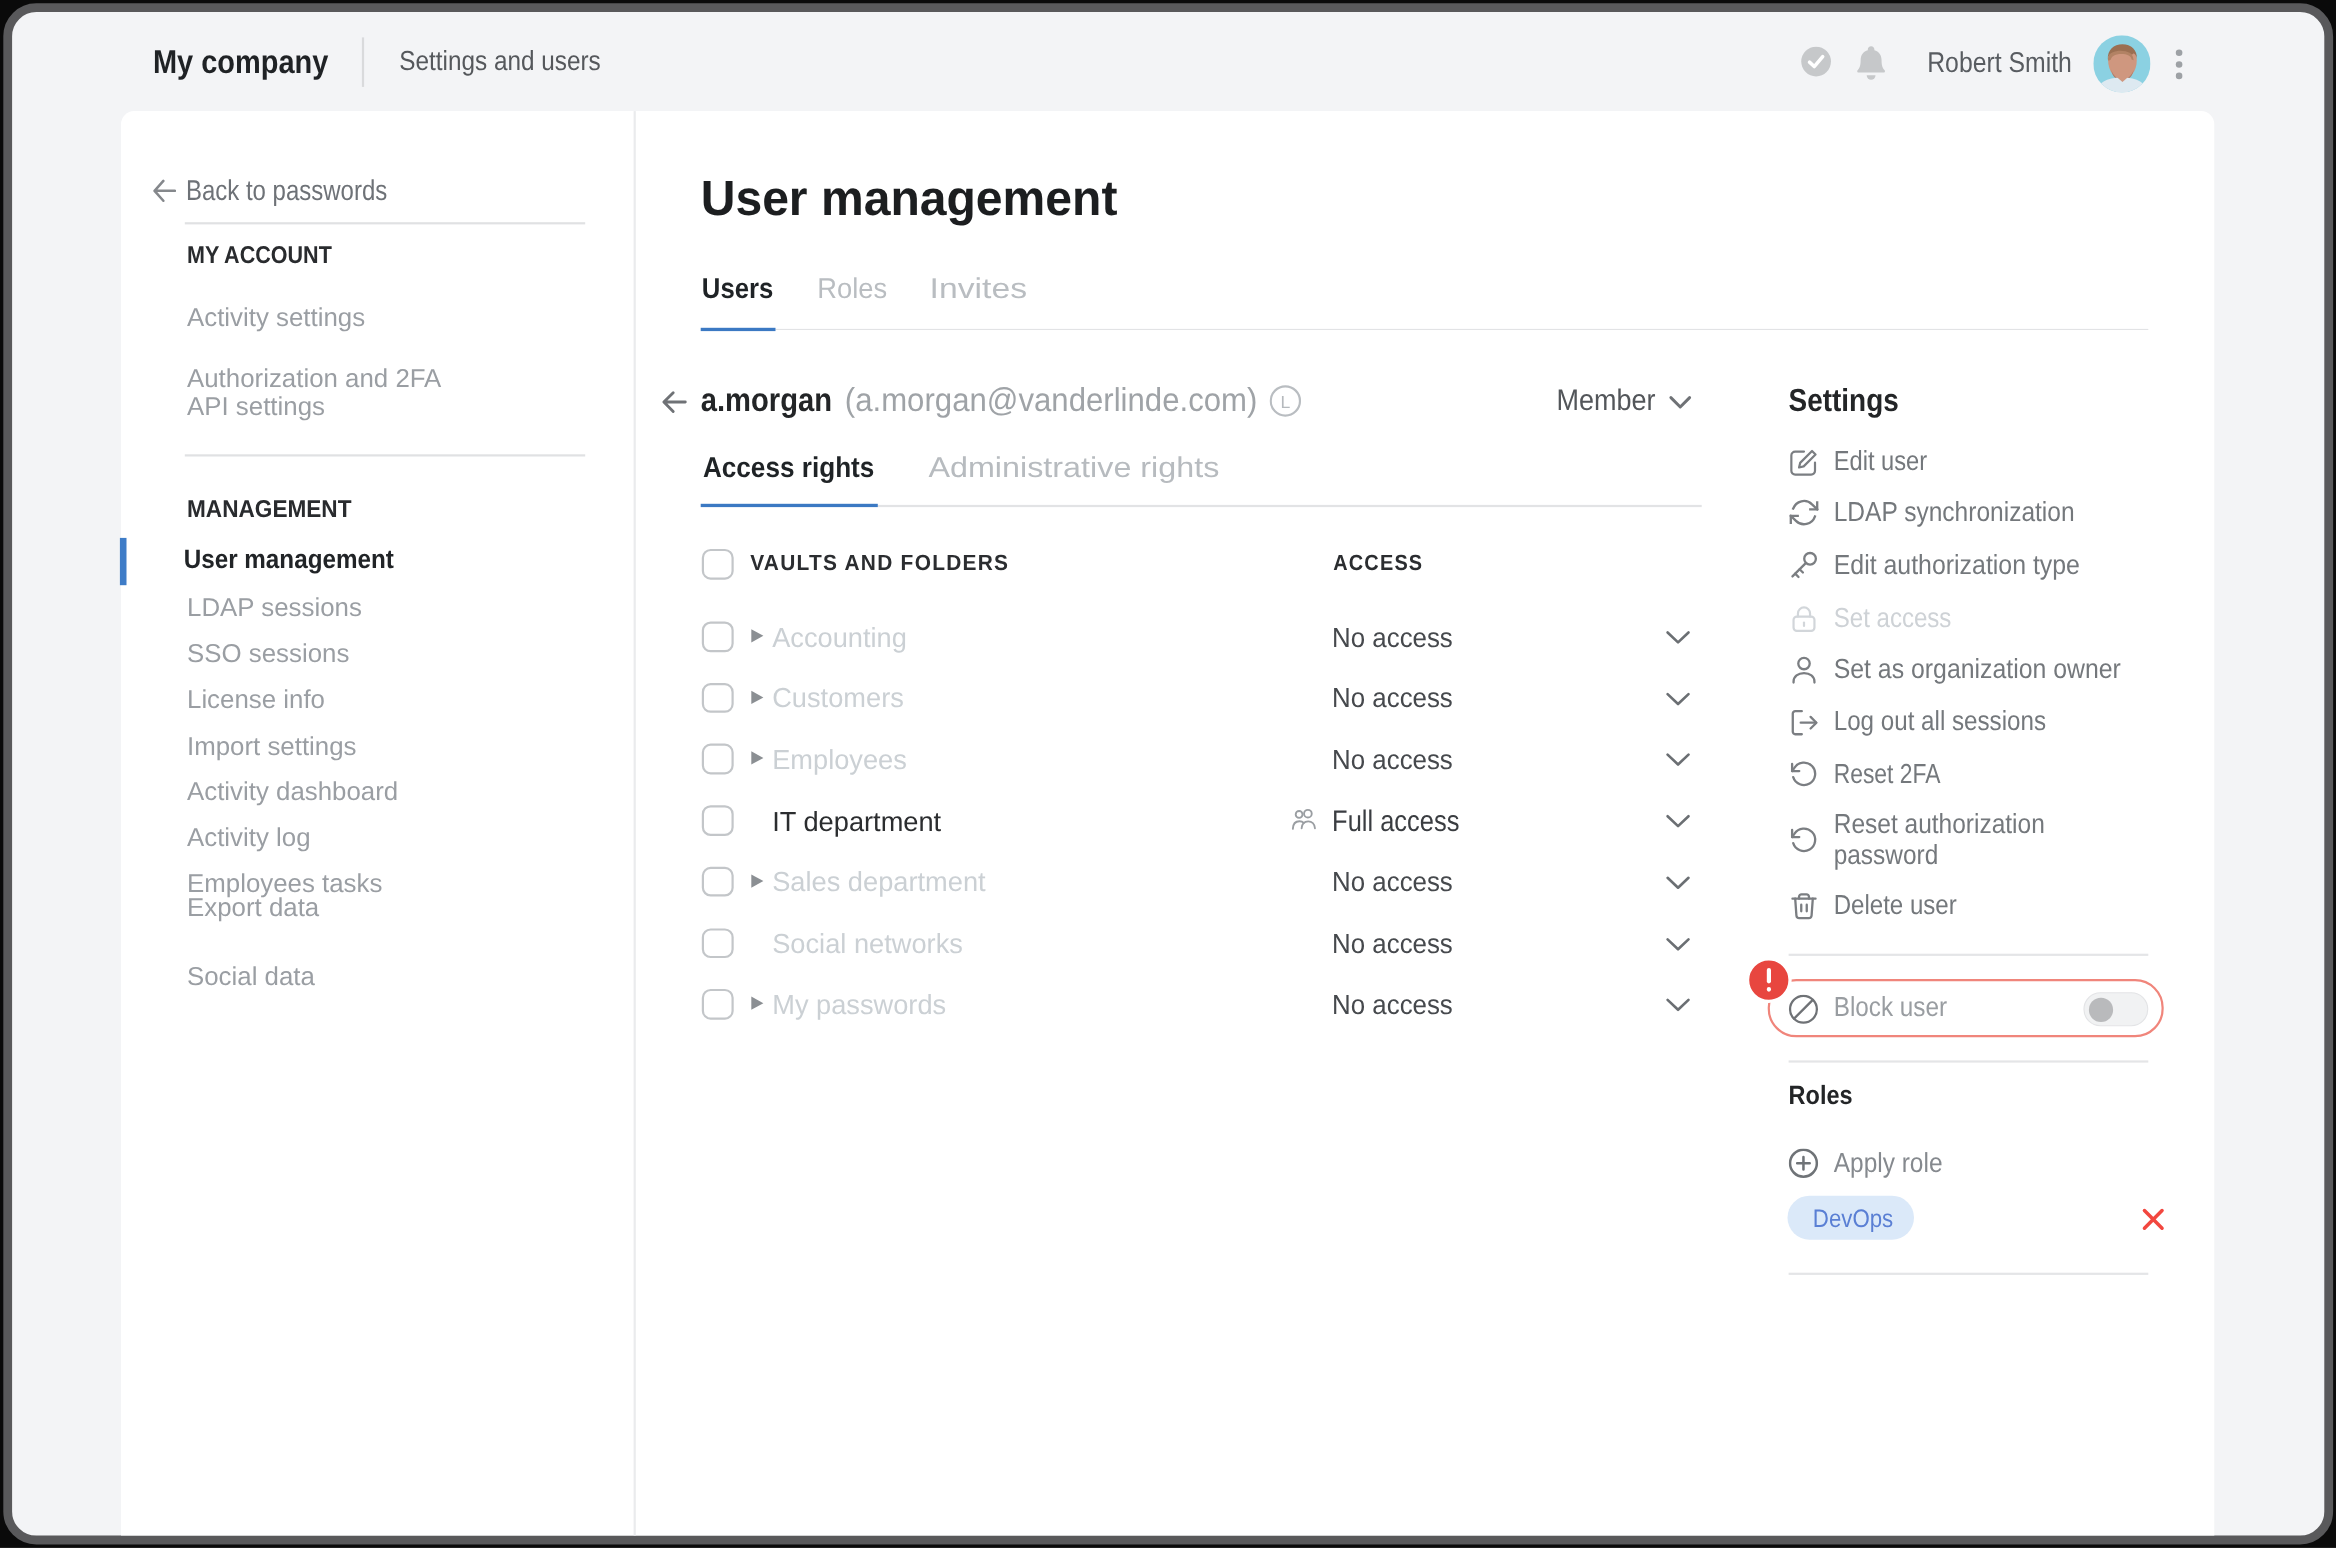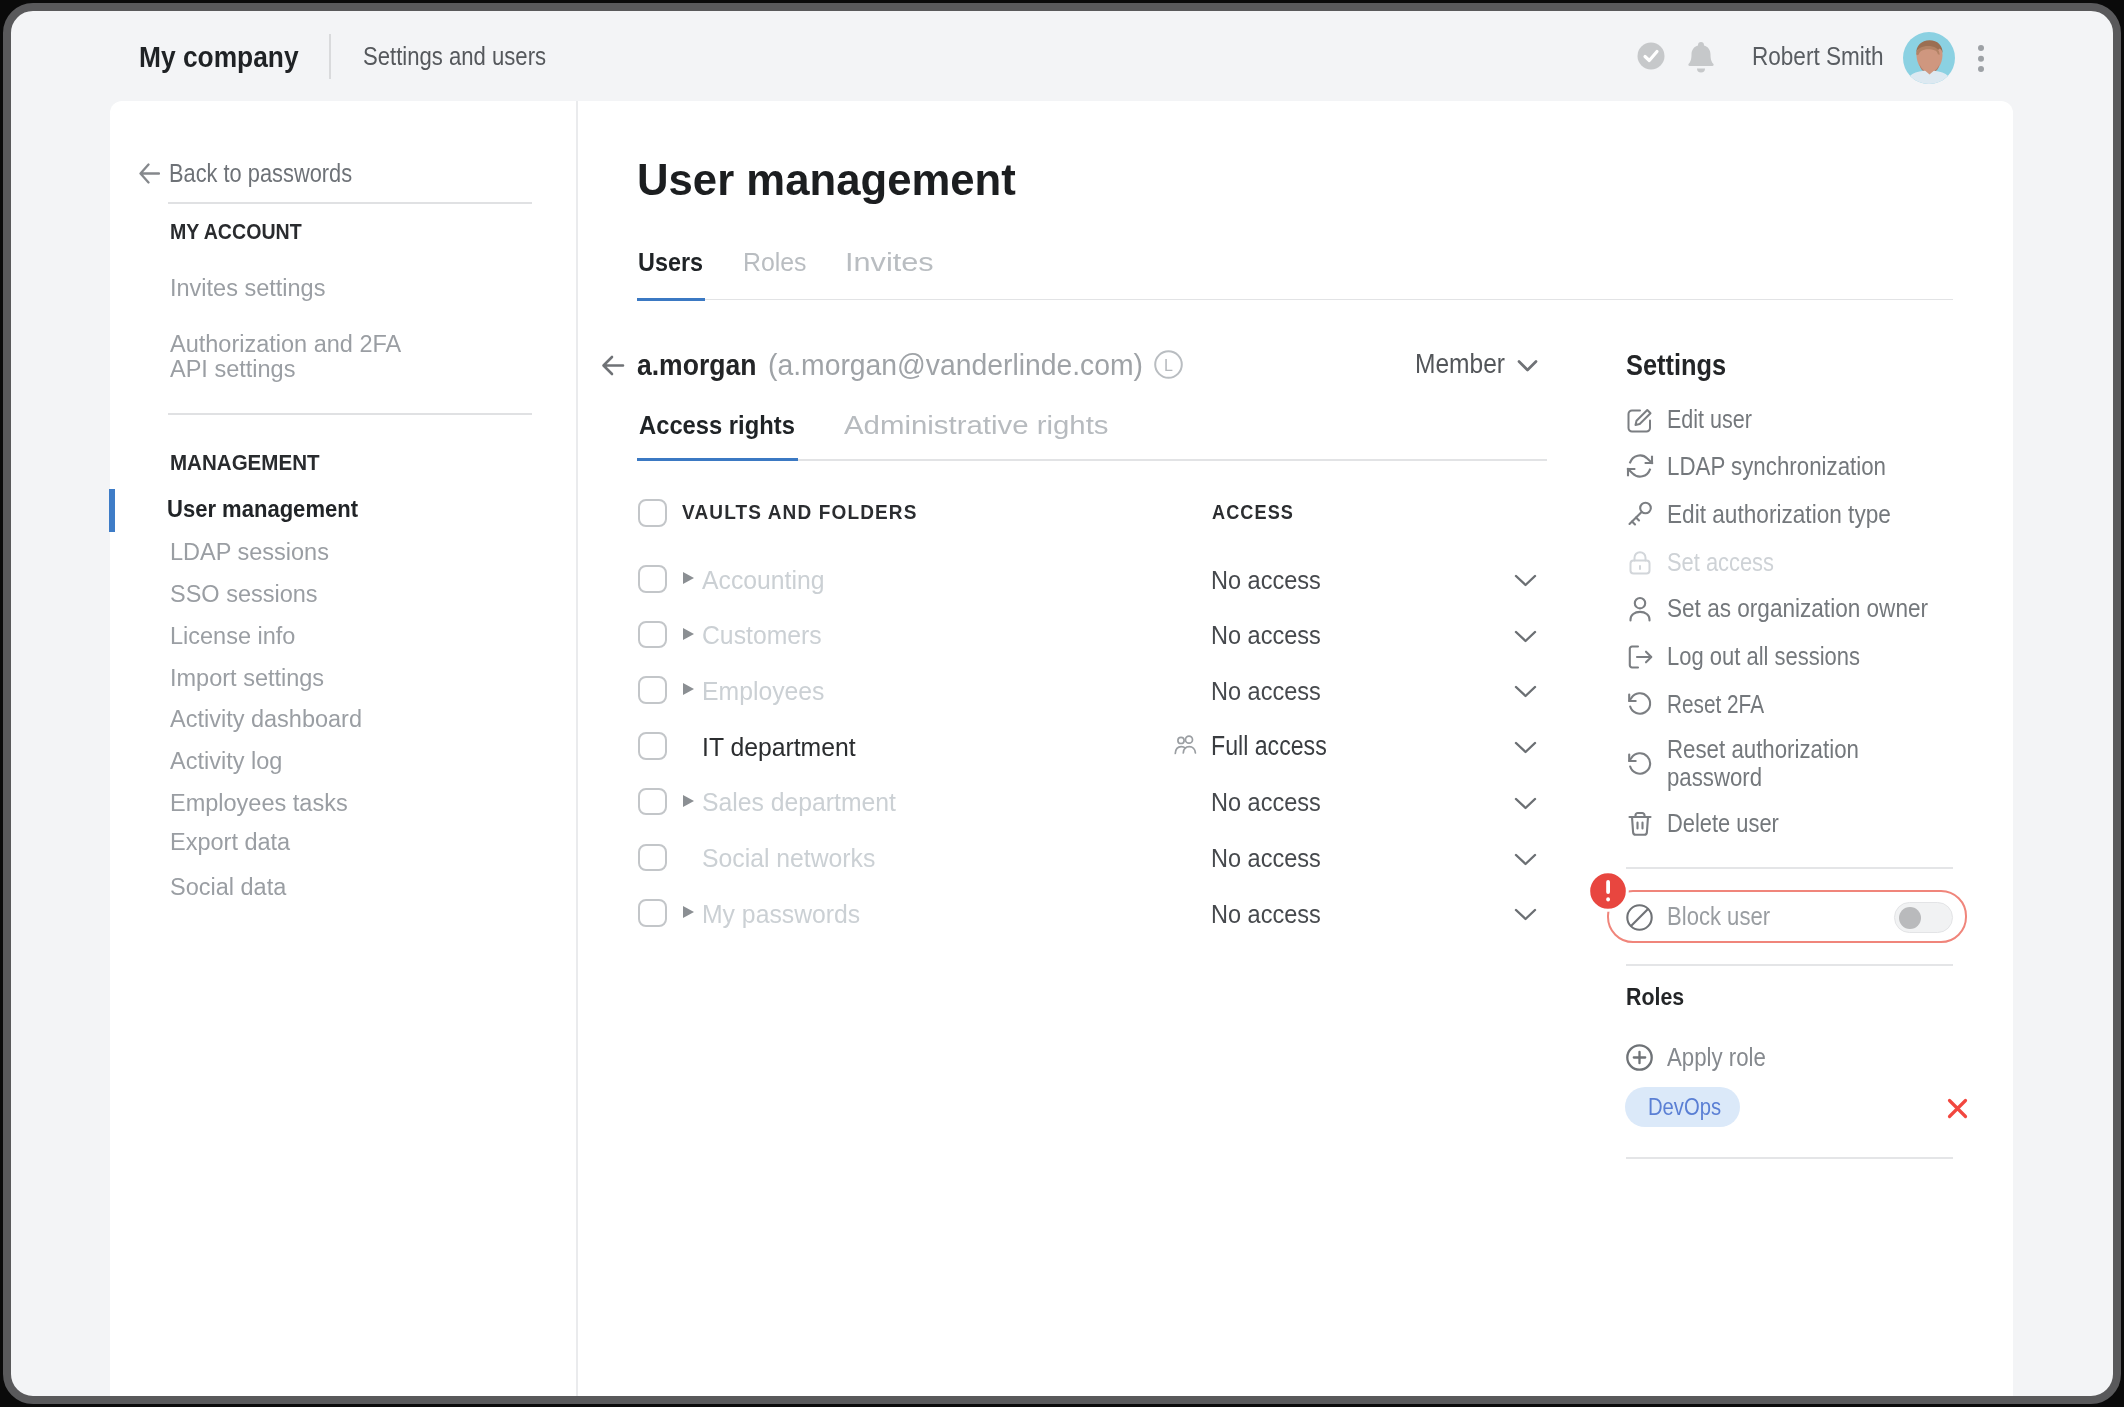--- a/index.html
+++ b/index.html
@@ -73,37 +73,37 @@
 
 <div class="abs" style="left:138px; top:162px;">
   <svg width="22" height="23" viewBox="0 0 22 23">
     <path d="M10.5 2.5 L2.5 11.5 L10.5 20.5 M3 11.5 H21" stroke="#85888c" stroke-width="2.3" fill="none" stroke-linecap="round" stroke-linejoin="round"></path>
   </svg>
 </div>
 <div class="txt" style="left:168.5px; top:157px; height:32px; line-height:32px; font-size:26px; color:#6e7277; transform:scaleX(.839);">Back to passwords</div>
 <div class="abs" style="left:168px; top:202px; width:364px; height:1.5px; background:#e0e1e3;"></div>
 
 <div class="txt" style="left:170px; top:219px; height:26px; line-height:26px; font-size:22px; font-weight:bold; color:#292b2e; transform:scaleX(.89);">MY ACCOUNT</div>
-<div class="srow" style="top:272.5px;">Invites settings</div>
+<div class="srow" style="top:272.5px;">Activity settings</div>
 <div class="srow" style="top:329px;">Authorization and 2FA</div>
 <div class="srow" style="top:354px;">API settings</div>
 <div class="abs" style="left:168px; top:413px; width:364px; height:1.5px; background:#e0e1e3;"></div>
 
 <div class="txt" style="left:170px; top:449.5px; height:26px; line-height:26px; font-size:22px; font-weight:bold; color:#292b2e; transform:scaleX(.934);">MANAGEMENT</div>
 
 <div class="abs" style="left:109px; top:489px; width:5.5px; height:43px; background:#3e7cc7;"></div>
 <div class="txt" style="left:166.5px; top:492.5px; height:32px; line-height:32px; font-size:24px; font-weight:bold; color:#212427; transform:scaleX(.918); transform-origin:0 50%;">User management</div>
 <div class="srow" style="top:537.2px;">LDAP sessions</div>
 <div class="srow" style="top:579px;">SSO sessions</div>
 <div class="srow" style="top:620.8px;">License info</div>
 <div class="srow" style="top:662.6px;">Import settings</div>
 <div class="srow" style="top:704.4px;">Activity dashboard</div>
 <div class="srow" style="top:746.2px;">Activity log</div>
 <div class="srow" style="top:788px;">Employees tasks</div>
-<div class="srow" style="top:827px;">Export data</div>
+<div class="srow" style="top:810px;">Export data</div>
 <div class="srow" style="top:871.6px;">Social data</div>
 
 <div class="txt" style="left:636.5px; top:153px; height:53px; line-height:53px; font-size:45px; font-weight:bold; color:#1c1e20; transform:scaleX(.971);">User management</div>
 
 <div class="txt" style="left:638px; top:246px; height:33px; line-height:33px; font-size:26px; font-weight:bold; color:#1f2326; transform:scaleX(.90);">Users</div>
 <div class="txt" style="left:743px; top:246px; height:33px; line-height:33px; font-size:26px; color:#b9bdc1; transform:scaleX(.955);">Roles</div>
 <div class="txt" style="left:845px; top:246px; height:33px; line-height:33px; font-size:26px; color:#b9bdc1; transform:scaleX(1.18);">Invites</div>
 <div class="abs" style="left:705px; top:298.5px; width:1248px; height:1.5px; background:#e2e3e5;"></div>
 <div class="abs" style="left:637.2px; top:297.8px; width:68.3px; height:3.3px; background:#3b79c3;"></div>
 

